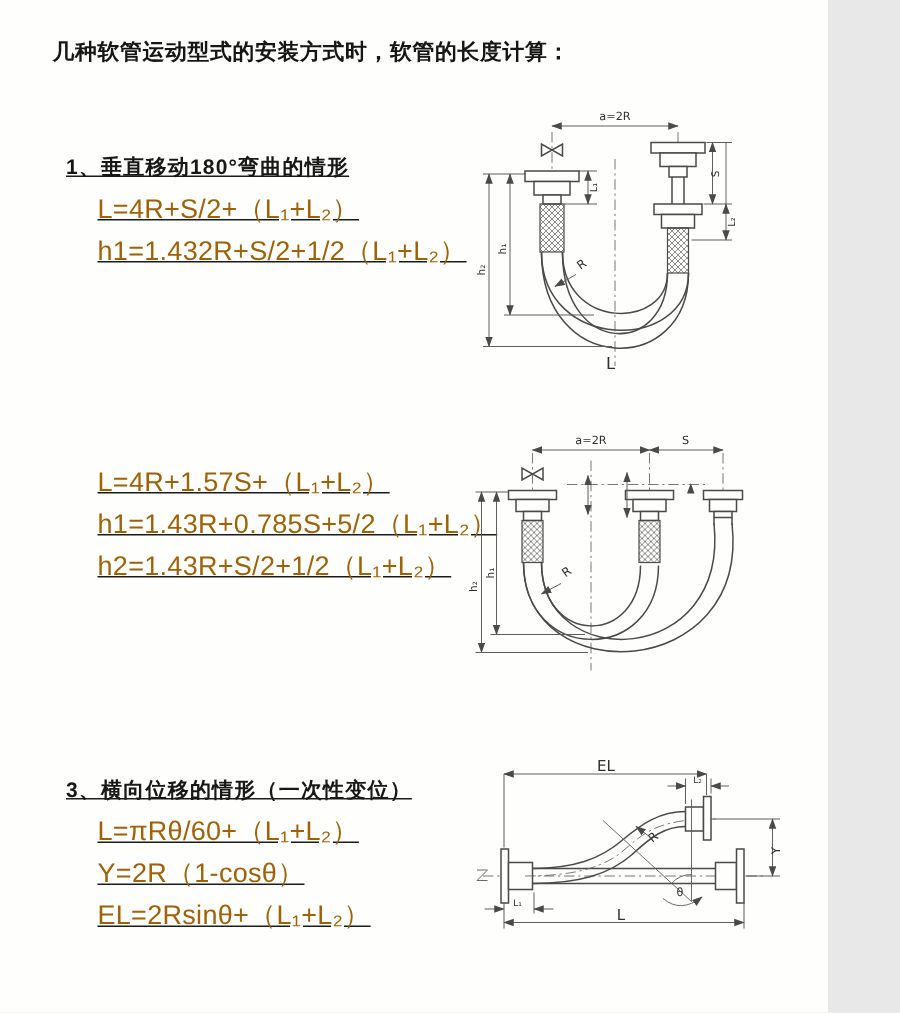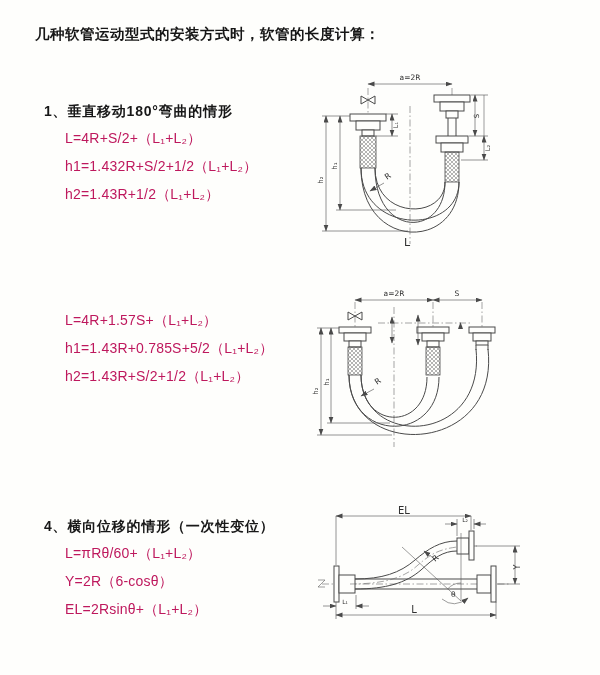--- a/index.html
+++ b/index.html
@@ -1,27 +1,27 @@
 <!DOCTYPE html>
 <html><head>
 <meta charset="utf-8">
 <style>
   html,body{margin:0;padding:0;background:#e8e8e8;}
   #page{
-    position:relative;width:600px;height:675px;background:#fefefc;
+    position:relative;width:552px;height:675px;background:#fefefc;
     font-family:"Liberation Sans","DejaVu Sans",sans-serif;color:#1b1b1b;overflow:hidden;
   }
   .title{
     position:absolute;left:35px;top:25px;font-size:14.5px;font-weight:bold;
     letter-spacing:0.5px;color:#161616;
   }
-  .sec{position:absolute;}
+  .sec{position:absolute;text-decoration:underline;}
   .sec-heading{font-size:14px;font-weight:bold;letter-spacing:0.8px;color:#181818;height:22px;}
   .formula{
-    font-size:14px;letter-spacing:0.2px;color:#be185d;height:28px;
+    font-size:18px;letter-spacing:0.2px;color:#a16207;height:28px;
     display:flex;align-items:center;padding-left:21px;white-space:pre;
   }
   .diagram{position:absolute;}
   svg{display:block;}
   svg text{font-family:"DejaVu Sans","Liberation Sans",sans-serif;fill:#303030;}
   .ln{stroke:#4a4a4a;stroke-width:1;fill:none;}
   .thin{stroke:#5a5a5a;stroke-width:0.6;fill:none;}
   .dim{stroke:#5a5a5a;stroke-width:0.65;fill:none;}
   .cl{stroke:#6a6a6a;stroke-width:0.6;fill:none;stroke-dasharray:7 2.5 1.5 2.5;}
   .fit{stroke:#4a4a4a;stroke-width:1;fill:#fefefc;}
@@ -30,33 +30,32 @@
 <body>
 
 <div id="page">
 
   <div class="title">几种软管运动型式的安装方式时，软管的长度计算：</div>
 
   <div class="sec" style="left:44px;top:103px">
     <div class="sec-heading">1、垂直移动180°弯曲的情形</div>
     <div class="formula">L=4R+S/2+（L₁+L₂）</div>
     <div class="formula">h1=1.432R+S/2+1/2（L₁+L₂）</div>
-    <div class="formula">h2=1.43R+1/2（L₁+L₂）</div>
   </div>
 
   <div class="sec" style="left:44px;top:307px">
     <div class="formula">L=4R+1.57S+（L₁+L₂）</div>
     <div class="formula">h1=1.43R+0.785S+5/2（L₁+L₂）</div>
     <div class="formula">h2=1.43R+S/2+1/2（L₁+L₂）</div>
   </div>
 
   <div class="sec" style="left:44px;top:518px">
-    <div class="sec-heading">4、横向位移的情形（一次性变位）</div>
+    <div class="sec-heading">3、横向位移的情形（一次性变位）</div>
     <div class="formula">L=πRθ/60+（L₁+L₂）</div>
-    <div class="formula">Y=2R（6-cosθ）</div>
+    <div class="formula">Y=2R（1-cosθ）</div>
     <div class="formula">EL=2Rsinθ+（L₁+L₂）</div>
   </div>
 
   <div class="diagram" style="left:300px;top:70px">
     <svg width="200" height="190" viewBox="0 0 200 190">
       <defs>
         <marker id="ar1" markerWidth="8" markerHeight="8" refX="6.5" refY="2.5" orient="auto-start-reverse" markerUnits="userSpaceOnUse">
           <path d="M0,0 L7,2.5 L0,5 Z" fill="#4a4a4a"></path>
         </marker>
         <pattern id="br1" width="4" height="4" patternUnits="userSpaceOnUse">

